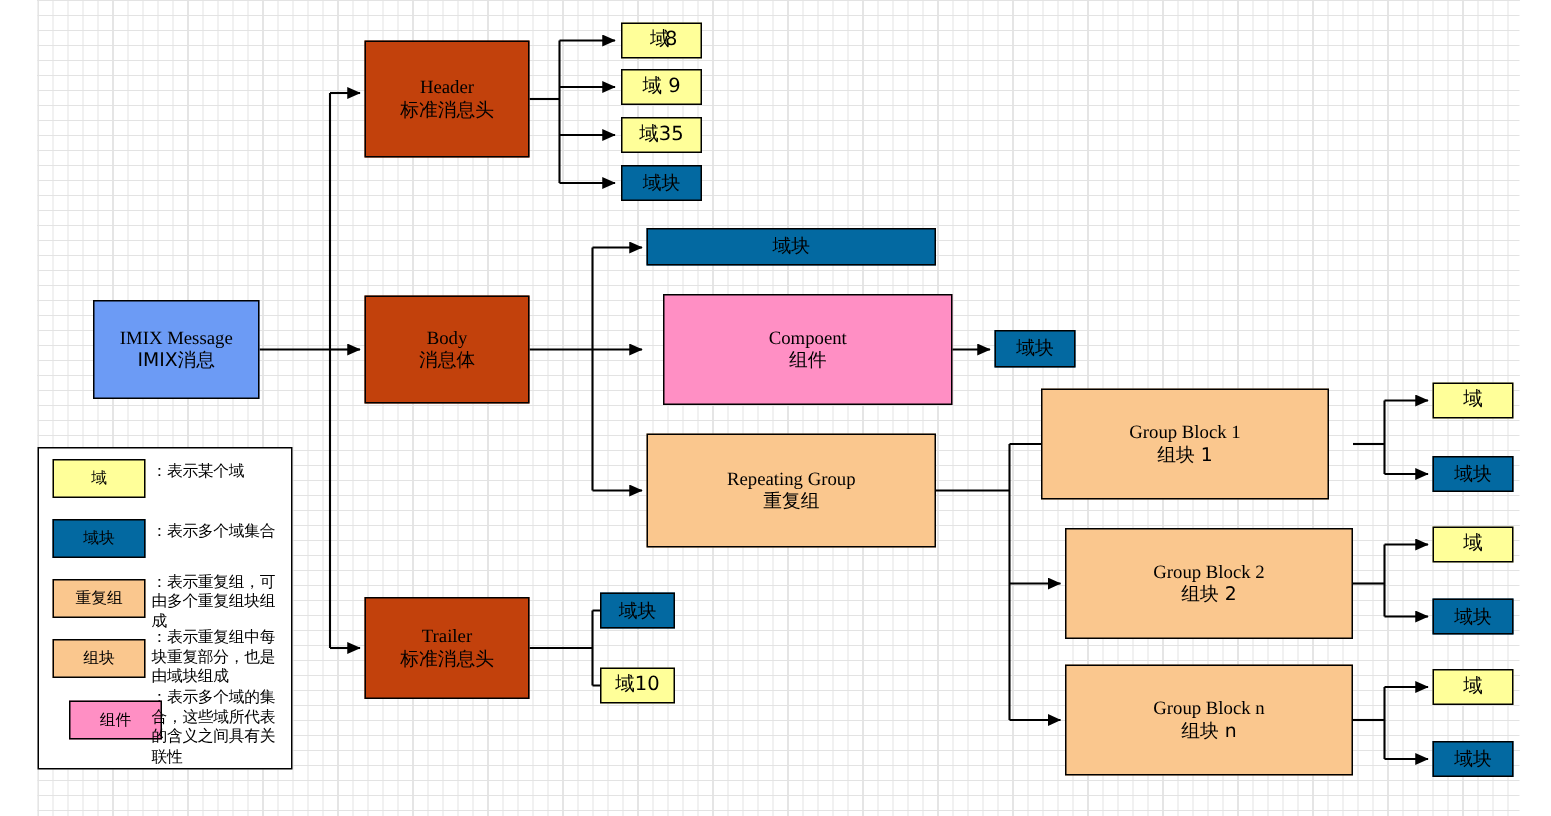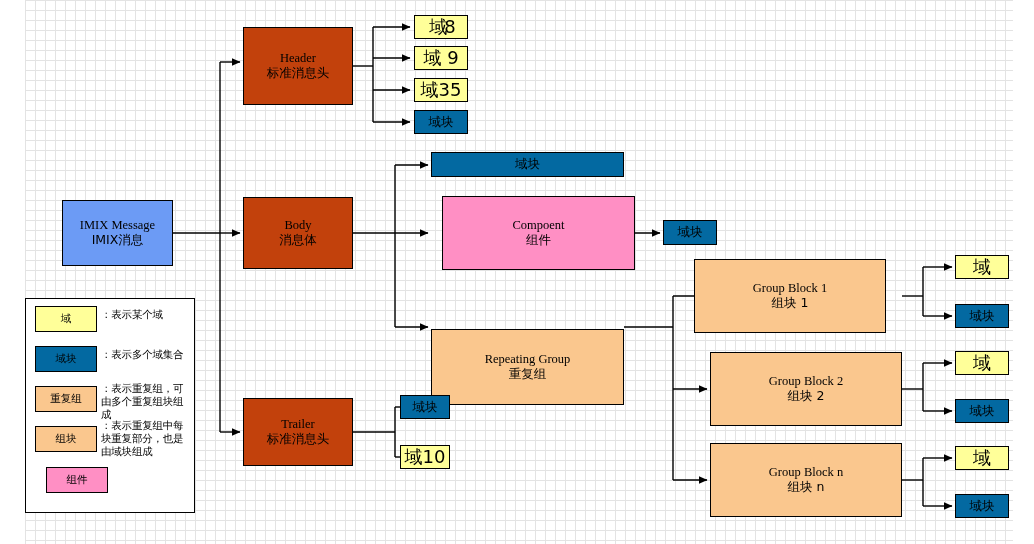--- a/index.html
+++ b/index.html
@@ -40,21 +40,21 @@
     justify-content: center;
     text-align: center;
     line-height: 1.18;
     color: #000000;
     white-space: pre;
   }
   .node .l1, .node .l2 { display: block; }
 
   .n-main   { background: #6c9bf5; font-size: 12.5px; }
   .n-sect   { background: #c2410c; font-size: 12.5px; }
-  .n-field  { background: #ffff99; font-size: 18px; justify-content: center; }
+  .n-field  { background: #ffff99; font-size: 13px; justify-content: center; }
   .n-block  { background: #0369a1; font-size: 12.5px; }
   .n-group  { background: #fac78e; font-size: 12.5px; }
   .n-comp   { background: #ff8fc4; font-size: 12.5px; margin-left: 11px; }
 
   .cjk { font-family: "DejaVu Sans", "Liberation Sans", sans-serif; }
 
   
   #legend {
     position: absolute;
     left: 25px; top: 298px;
@@ -183,21 +183,21 @@
 
   <div class="node n-block cjk" style="left:431px; top:152px; width:193px; height:25px;">
     <span>域块</span>
   </div>
 
   <div class="node n-comp" style="left:431px; top:196px; width:193px; height:74px;">
     <span class="l1">Compoent</span>
     <span class="l2 cjk">组件</span>
   </div>
 
-  <div class="node n-group" style="left:431px; top:289px; width:193px; height:76px;margin-top:40px;">
+  <div class="node n-group" style="left:431px; top:289px; width:193px; height:76px;">
     <span class="l1">Repeating Group</span>
     <span class="l2 cjk">重复组</span>
   </div>
 
   <div class="node n-block cjk" style="left:663px; top:220px; width:54px; height:25px;">
     <span>域块</span>
   </div>
 
   <div class="node n-block cjk" style="left:400px; top:395px; width:50px; height:24px;">
     <span>域块</span>
@@ -257,15 +257,16 @@
     <div class="leg-text" style="top:83px;">：表示重复组，可由多个重复组块组成</div>
 
     <div class="leg-swatch n-group" style="top:127px;">
       <span>组块</span>
     </div>
     <div class="leg-text" style="top:120px;">：表示重复组中每块重复部分，也是由域块组成</div>
 
     <div class="leg-swatch n-comp" style="top:168px;">
       <span>组件</span>
     </div>
+    <div class="leg-text" style="top:160px;">：表示多个域的集合，这些域所代表的含义之间具有关联性</div>
   </div>
 
 </div>
 
 </body></html>

